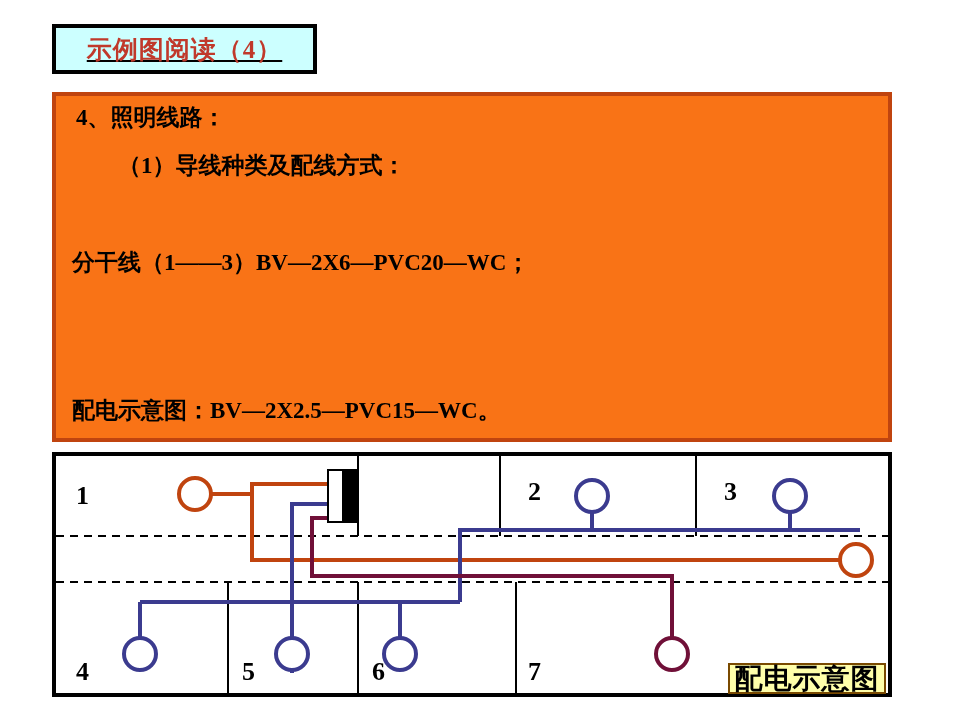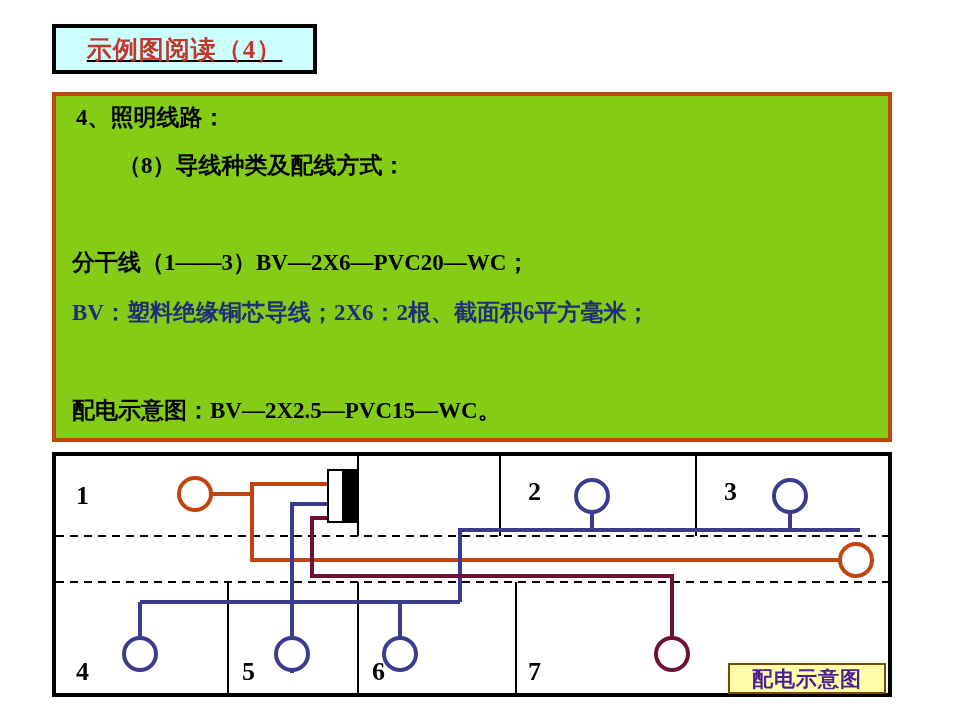--- a/index.html
+++ b/index.html
@@ -39,21 +39,21 @@
     white-space: nowrap;
   }
 
   
   #body-panel {
     position: absolute;
     left: 52px;
     top: 92px;
     width: 840px;
     height: 350px;
-    background: #84cc16;
+    background: #f97316;
     border: 4px solid #c0440f;
     box-sizing: border-box;
     padding: 10px 0 0 18px;
   }
   .line {
     font-size: 23px;
     font-weight: bold;
     white-space: nowrap;
     font-family: "Liberation Serif", "DejaVu Serif", serif;
     line-height: 1.0;
@@ -86,40 +86,39 @@
     width: 158px;
     height: 31px;
     background: #ffffaa;
     border: 2px solid #7a4a00;
     box-sizing: border-box;
     display: flex;
     align-items: center;
     justify-content: center;
   }
   #caption-text {
-    color: #4c1d95;
-    font-size: 21px;
+    color: #000000;
+    font-size: 28px;
     font-weight: bold;
     letter-spacing: 1px;
     white-space: nowrap;
     font-family: Liberation Sans, sans-serif;
   }
 </style>
 </head>
 <body>
 
 <div id="title-box">
   <span id="title-text">示例图阅读（4）</span>
 </div>
 
 <div id="body-panel">
   <div class="line black l1">4、照明线路：</div>
-  <div class="line black l2">（8）导线种类及配线方式：</div>
+  <div class="line black l2">（1）导线种类及配线方式：</div>
   <div class="line black l4">分干线（1——3）BV—2X6—PVC20—WC；</div>
-  <div class="line blue  l5">BV：塑料绝缘铜芯导线；2X6：2根、截面积6平方毫米；</div>
   <div class="line black l7">配电示意图：BV—2X2.5—PVC15—WC。</div>
 </div>
 
 <div id="diagram-box">
   <svg id="diagram-svg" width="840" height="245" viewBox="0 0 840 245" xmlns="http://www.w3.org/2000/svg">
 
     <rect x="2" y="2" width="836" height="241" fill="#ffffff" stroke="#000000" stroke-width="4"></rect>
 
     <line x1="4" y1="84" x2="836" y2="84" stroke="#000000" stroke-width="2" stroke-dasharray="8,6"></line>
     <line x1="4" y1="130" x2="836" y2="130" stroke="#000000" stroke-width="2" stroke-dasharray="8,6"></line>

